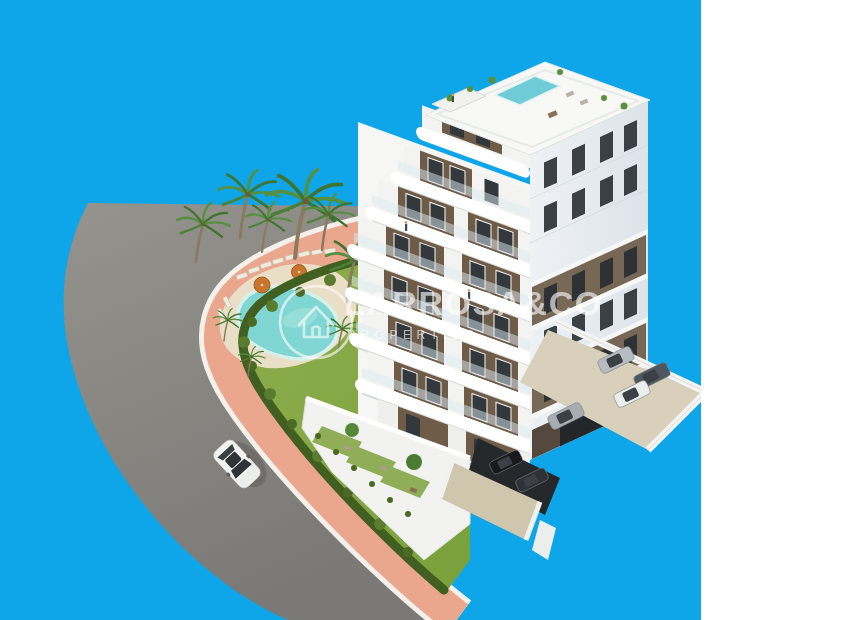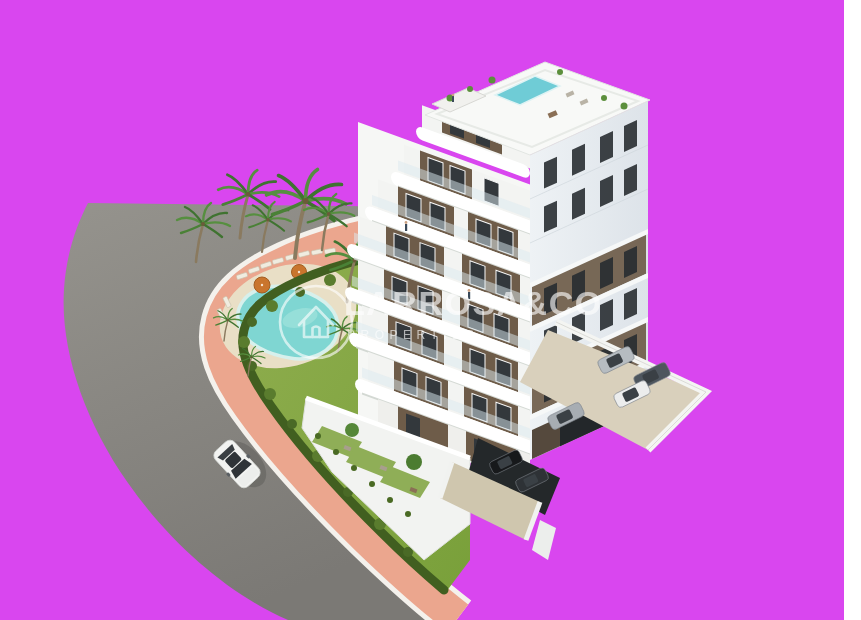--- a/index.html
+++ b/index.html
@@ -1,16 +1,16 @@
 <!DOCTYPE html>
 <html style="--background: #ffffff; --road: #8d8a85; --sidewalk: #eba68e; --curb: #f4f1ec; --lawn: #84a744; --hedge: #415f20; --pool_water: #7fd6d2; --pool_deck: #e9dfc6; --building_white: #f6f7f5; --building_brown: #6e5c49; --facade_shadow: #e3e8ed; --window_dark: #33383c; --rooftop_pool: #6fccd6; --parking_ground: #d9d0bc; --parasol: #c9752d; --watermark: #ffffff;"><head>
 <meta charset="utf-8">
 <style>
   html,body{margin:0;padding:0;background:#ffffff;}
-  .stage{position:relative;width:844px;height:620px;background:#d946ef;overflow:hidden;
+  .stage{position:relative;width:701px;height:620px;background:#0ea5e9;overflow:hidden;
          font-family:"Liberation Sans",sans-serif;}
   svg{display:block;}
   text{font-family:"Liberation Sans",sans-serif;}
 </style>
 </head>
 <body>
 
 <div class="stage">
 <svg width="861" height="620" viewBox="0 0 861 620">
   <defs>

